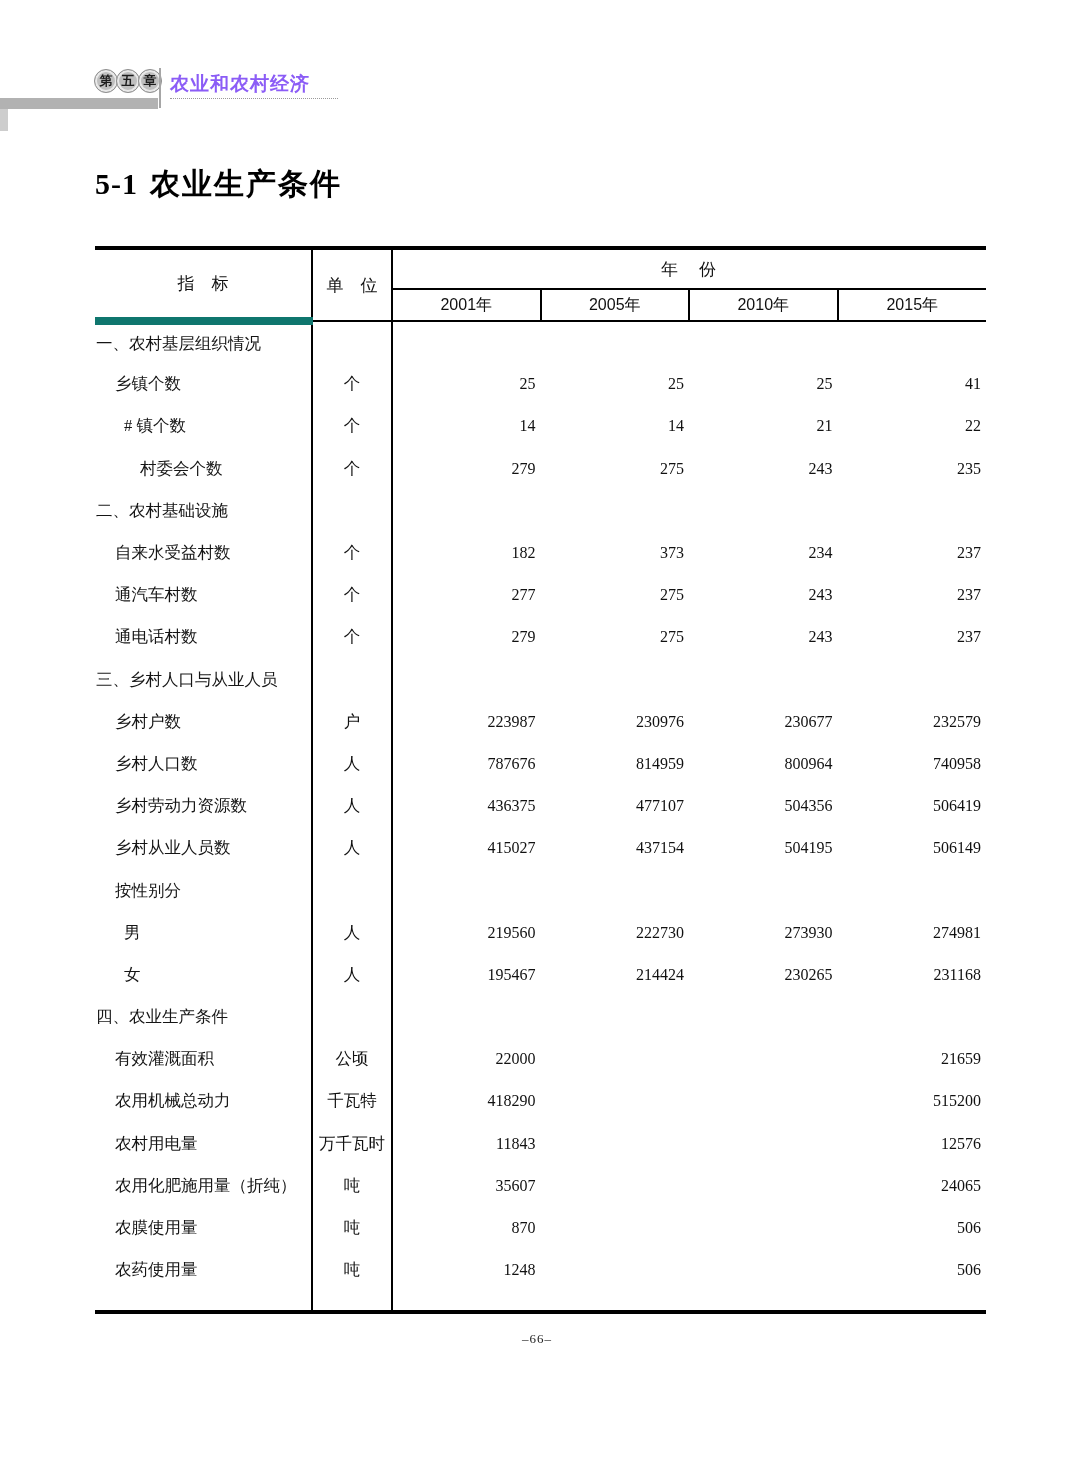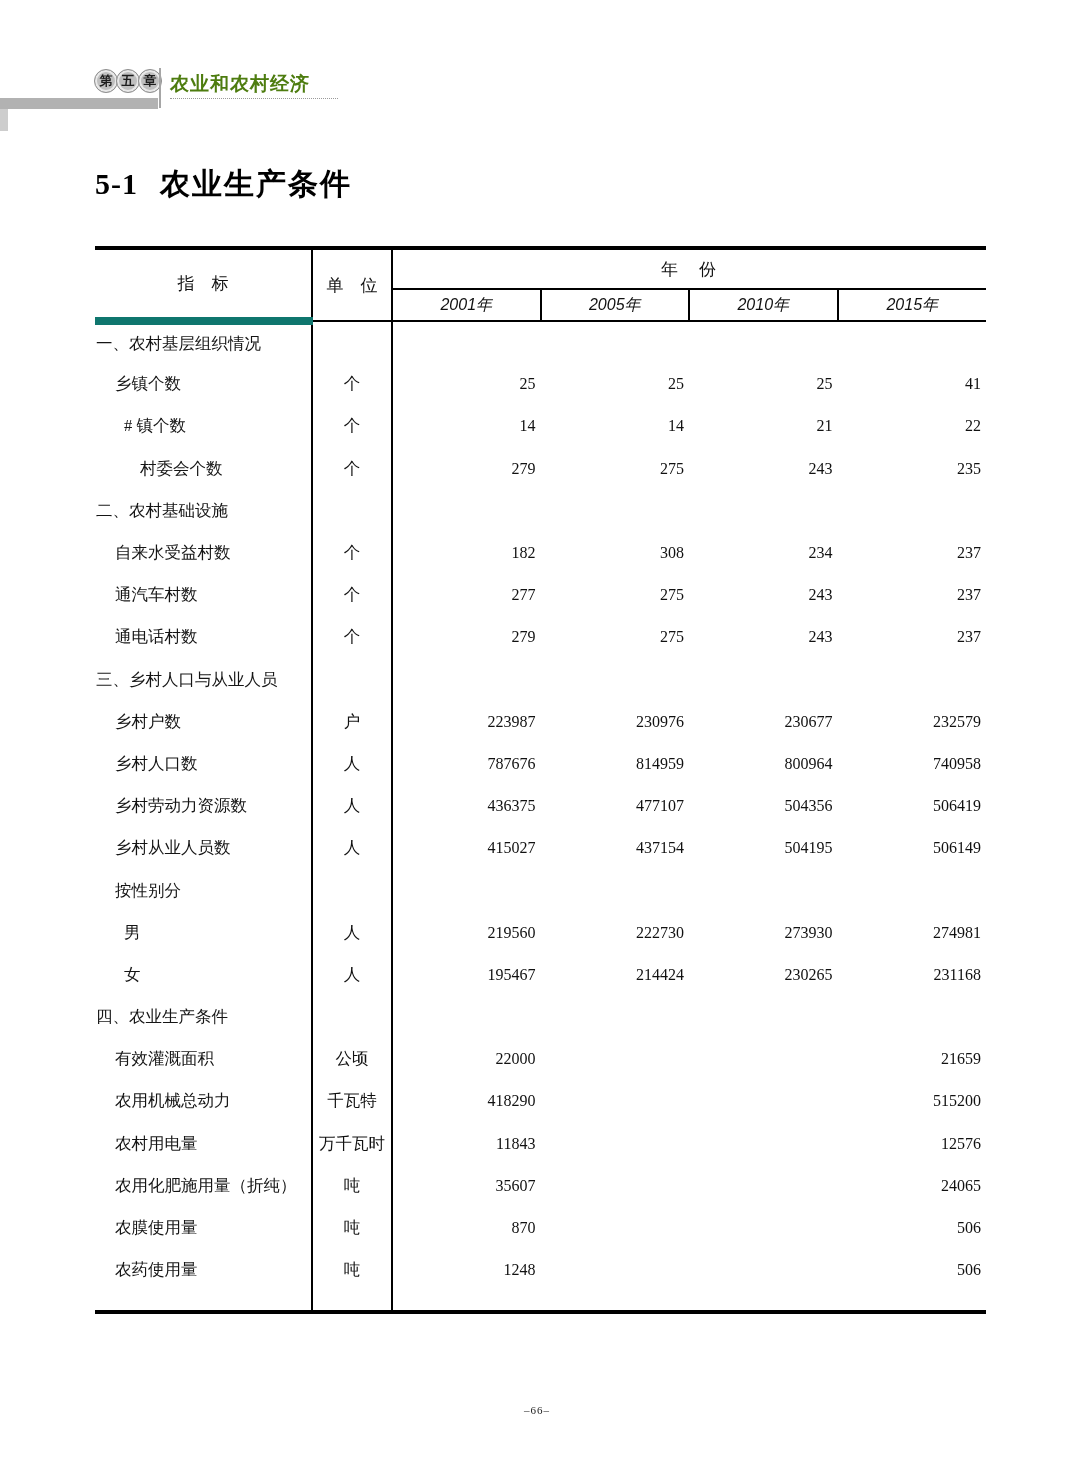--- a/index.html
+++ b/index.html
@@ -16,66 +16,66 @@
     background:#bfbfbf; border:1px solid #8f8f8f;
     box-shadow: inset 0 0 0 2px #e9e9e9;
     color:#1d1d1d; font-size:13px; font-weight:bold; line-height:21px;
     text-align:center; margin-right:-2px;
     font-family:"Liberation Serif", serif;
   }
   .chapter-divider { position:absolute; left:159px; top:68px; width:2px; height:40px; background:#a6a6a6; }
   .chapter-title {
     position:absolute; left:170px; top:71px;
     font-family:Liberation Serif, serif; font-weight:bold;
-    font-size:19px; letter-spacing:1px; color:#4d7c0f;
+    font-size:19px; letter-spacing:1px; color:#8b5cf6;
   }
   .chapter-underline { position:absolute; left:170px; top:98px; width:168px; height:0; border-bottom:1px dotted #9a9a9a; }
   .gray-bar { position:absolute; left:0; top:98px; width:158px; height:11px; background:#b2b2b2; }
   .edge-tab { position:absolute; left:0; top:109px; width:8px; height:22px; background:#cdcdcd; }
 
   
   .section-title { position:absolute; left:95px; top:164px; font-size:30px; font-weight:bold; color:#000; white-space:nowrap; }
   .section-title .num { font-family:"Liberation Serif", serif; letter-spacing:1px; }
-  .section-title .txt { font-family:"Liberation Sans", sans-serif; margin-left:22px; letter-spacing:2px; }
+  .section-title .txt { font-family:"Liberation Sans", sans-serif; margin-left:12px; letter-spacing:2px; }
 
   
   .stat-table {
     position:absolute; left:95px; top:246px; width:891px;
     border-collapse:collapse; table-layout:fixed;
     border-top:4px solid #000; border-bottom:4px solid #000;
   }
   .stat-table th, .stat-table td { padding:0; vertical-align:middle; overflow:hidden; }
 
   thead th {
     font-family:"Liberation Sans", sans-serif; font-weight:normal;
     font-size:17px; color:#111; text-align:center;
   }
   th.h-indicator { border-right:2px solid #000; border-bottom:8px solid #0f766e; }
   th.h-unit      { border-right:2px solid #000; border-bottom:2px solid #000; }
   th.h-yeargroup { border-bottom:2px solid #000; height:38px; letter-spacing:2px; }
-  tr.h-years th  { height:30px; border-bottom:2px solid #000; font-size:16px;font-style:italic; }
+  tr.h-years th  { height:30px; border-bottom:2px solid #000; font-size:16px; }
   tr.h-years th + th { border-left:2px solid #000;margin-left:38px; }
 
   tbody tr { height:42.2px; }
   td.c-label {
     border-right:2px solid #000; font-size:16.5px; color:#151515;
     white-space:nowrap;
   }
   td.c-unit  { border-right:2px solid #000; text-align:center; font-size:16.5px; white-space:nowrap; }
   td.c-num   { text-align:right; padding-right:5px; font-size:16px; }
   td.ind0 { padding-left:1px; }
   td.ind1 { padding-left:20px; }
   td.ind2 { padding-left:29px; }
   td.ind3 { padding-left:45px; }
   tr.spacer { height:21px; }
 
   
   .page-number {
-    position:absolute; left:0; top:1404px; width:100%; text-align:center;
-    font-size:11px; color:#222; letter-spacing:1px;
+    position:absolute; left:0; top:1331px; width:100%; text-align:center;
+    font-size:13px; color:#222; letter-spacing:1px;
   }
 </style>
 </head>
 <body>
 
 <div class="page">
 
   <div class="chapter-badge">
       <span class="badge-circle">第</span>
       <span class="badge-circle">五</span>
@@ -151,21 +151,21 @@
           <td class="c-unit"></td>
           <td class="c-num"></td>
           <td class="c-num"></td>
           <td class="c-num"></td>
           <td class="c-num"></td>
         </tr>
         <tr>
           <td class="c-label ind1">自来水受益村数</td>
           <td class="c-unit">个</td>
           <td class="c-num">182</td>
-          <td class="c-num">308</td>
+          <td class="c-num">373</td>
           <td class="c-num">234</td>
           <td class="c-num">237</td>
         </tr>
         <tr>
           <td class="c-label ind1">通汽车村数</td>
           <td class="c-unit">个</td>
           <td class="c-num">277</td>
           <td class="c-num">275</td>
           <td class="c-num">243</td>
           <td class="c-num">237</td>

